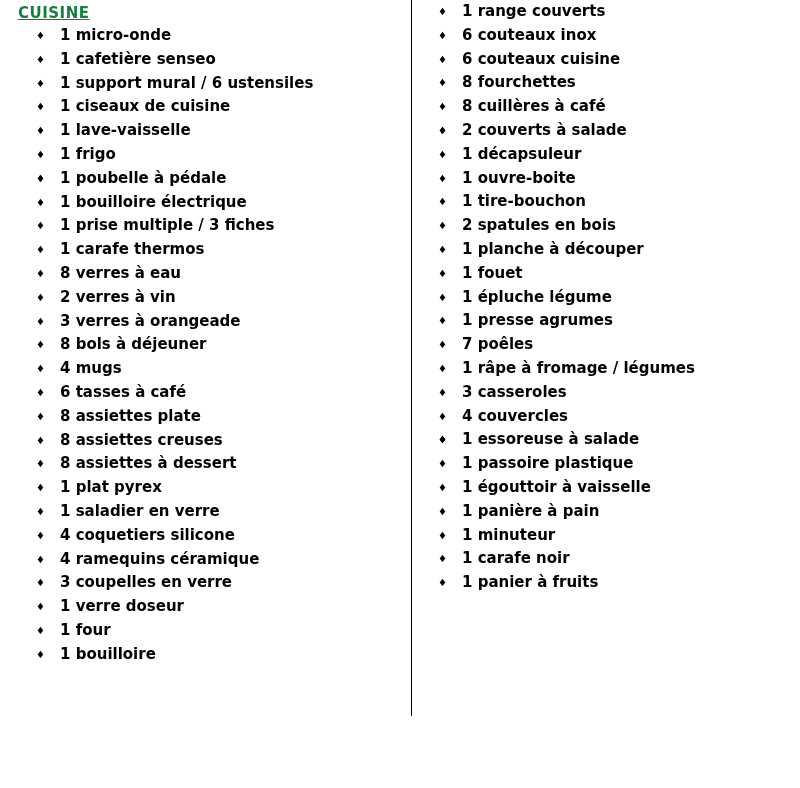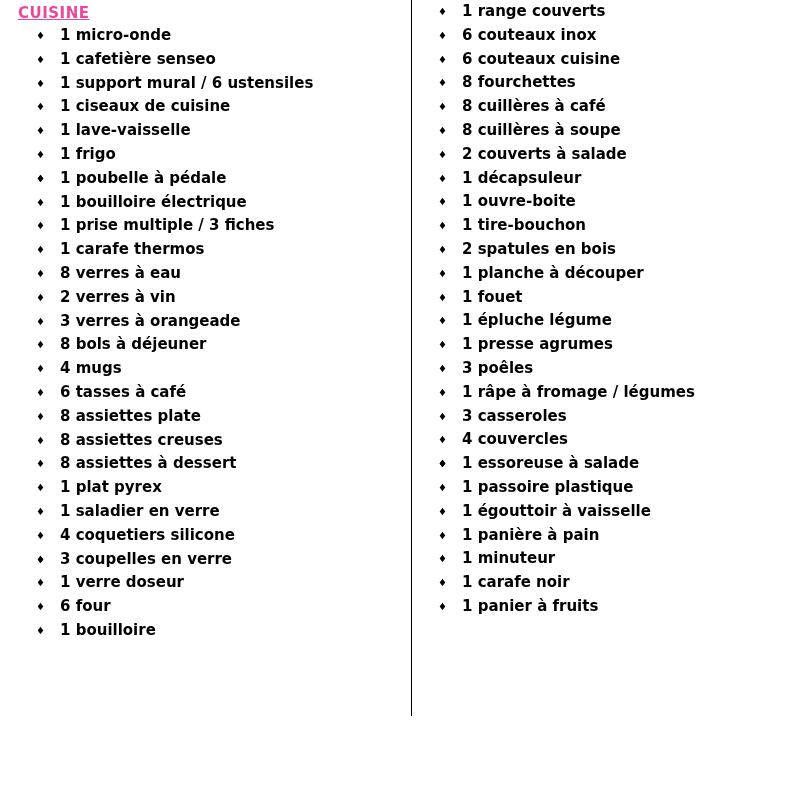--- a/index.html
+++ b/index.html
@@ -20,21 +20,21 @@
     width: 800px;
     height: 788px;
     box-sizing: border-box;
   }
   .title {
     position: absolute;
     left: 18px;
     top: 4px;
     font-size: 15px;
     font-weight: bold;
-    color: #ec4899;
+    color: #15803d;
     letter-spacing: 0.5px;
     text-decoration: underline;
     font-family: "DejaVu Sans", sans-serif;
   }
   .columns {
     position: absolute;
     left: 0;
     top: 0;
     width: 800px;
     height: 720px;
@@ -115,46 +115,46 @@
           <li><span class="bullet">♦</span><span class="txt">3 verres à orangeade</span></li>
           <li><span class="bullet">♦</span><span class="txt">8 bols à déjeuner</span></li>
           <li><span class="bullet">♦</span><span class="txt">4 mugs</span></li>
           <li><span class="bullet">♦</span><span class="txt">6 tasses à café</span></li>
           <li><span class="bullet">♦</span><span class="txt">8 assiettes plate</span></li>
           <li><span class="bullet">♦</span><span class="txt">8 assiettes creuses</span></li>
           <li><span class="bullet">♦</span><span class="txt">8 assiettes à dessert</span></li>
           <li><span class="bullet">♦</span><span class="txt">1 plat pyrex</span></li>
           <li><span class="bullet">♦</span><span class="txt">1 saladier en verre</span></li>
           <li><span class="bullet">♦</span><span class="txt">4 coquetiers silicone</span></li>
-          <li><span class="bullet">♦</span></li>
+          <li><span class="bullet">♦</span><span class="txt">4 ramequins céramique</span></li>
           <li><span class="bullet">♦</span><span class="txt">3 coupelles en verre</span></li>
           <li><span class="bullet">♦</span><span class="txt">1 verre doseur</span></li>
-          <li><span class="bullet">♦</span><span class="txt">6 four</span></li>
+          <li><span class="bullet">♦</span><span class="txt">1 four</span></li>
           <li><span class="bullet">♦</span><span class="txt">1 bouilloire</span></li>
         </ul>
     </div>
 
     <div class="col col-right">
       <ul class="items" id="right-list">
           <li><span class="bullet">♦</span><span class="txt">1 range couverts</span></li>
           <li><span class="bullet">♦</span><span class="txt">6 couteaux inox</span></li>
           <li><span class="bullet">♦</span><span class="txt">6 couteaux cuisine</span></li>
           <li><span class="bullet">♦</span><span class="txt">8 fourchettes</span></li>
           <li><span class="bullet">♦</span><span class="txt">8 cuillères à café</span></li>
-          <li><span class="bullet">♦</span><span class="txt">8 cuillères à soupe</span></li>
+          <li><span class="bullet">♦</span></li>
           <li><span class="bullet">♦</span><span class="txt">2 couverts à salade</span></li>
           <li><span class="bullet">♦</span><span class="txt">1 décapsuleur</span></li>
           <li><span class="bullet">♦</span><span class="txt">1 ouvre-boite</span></li>
           <li><span class="bullet">♦</span><span class="txt">1 tire-bouchon</span></li>
           <li><span class="bullet">♦</span><span class="txt">2 spatules en bois</span></li>
           <li><span class="bullet">♦</span><span class="txt">1 planche à découper</span></li>
           <li><span class="bullet">♦</span><span class="txt">1 fouet</span></li>
           <li><span class="bullet">♦</span><span class="txt">1 épluche légume</span></li>
           <li><span class="bullet">♦</span><span class="txt">1 presse agrumes</span></li>
-          <li><span class="bullet">♦</span><span class="txt">3 poêles</span></li>
+          <li><span class="bullet">♦</span><span class="txt">7 poêles</span></li>
           <li><span class="bullet">♦</span><span class="txt">1 râpe à fromage / légumes</span></li>
           <li><span class="bullet">♦</span><span class="txt">3 casseroles</span></li>
           <li><span class="bullet">♦</span><span class="txt">4 couvercles</span></li>
           <li><span class="bullet">♦</span></li>
           <li><span class="bullet">♦</span></li>
           <li><span class="bullet">♦</span><span class="txt">1 essoreuse à salade</span></li>
           <li><span class="bullet">♦</span><span class="txt">1 passoire plastique</span></li>
           <li><span class="bullet">♦</span><span class="txt">1 égouttoir à vaisselle</span></li>
           <li><span class="bullet">♦</span><span class="txt">1 panière à pain</span></li>
           <li><span class="bullet">♦</span><span class="txt">1 minuteur</span></li>

